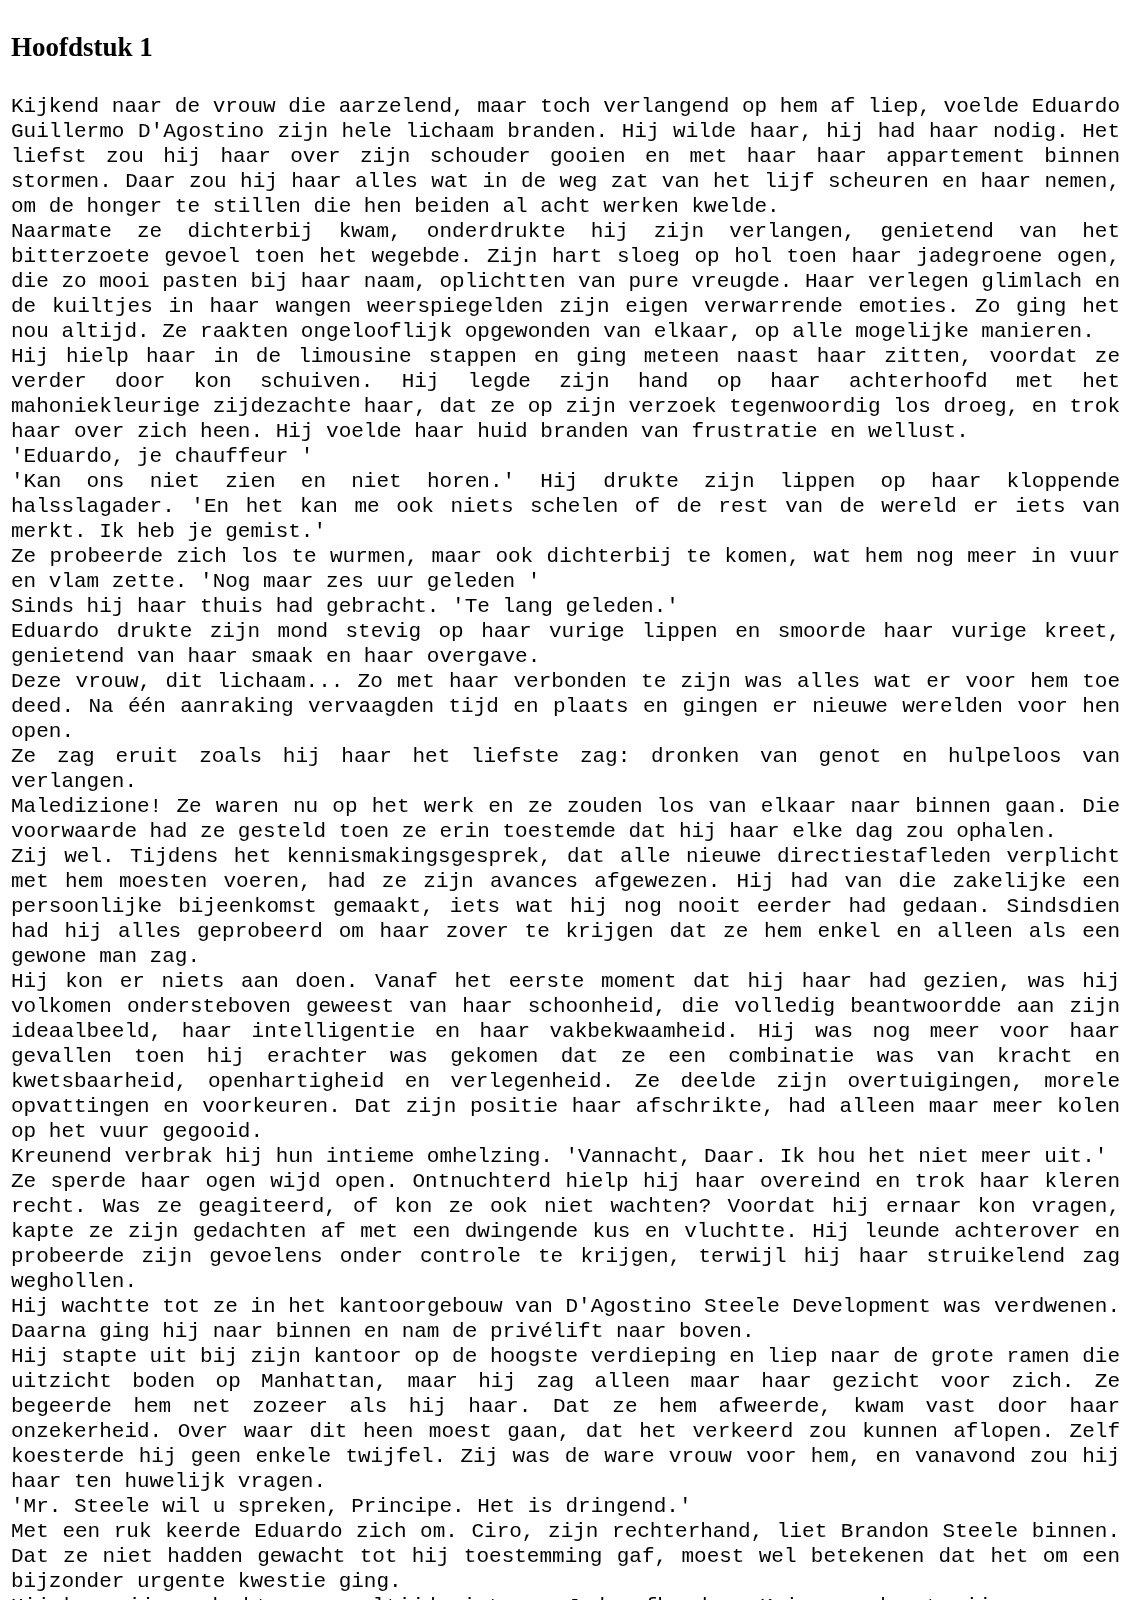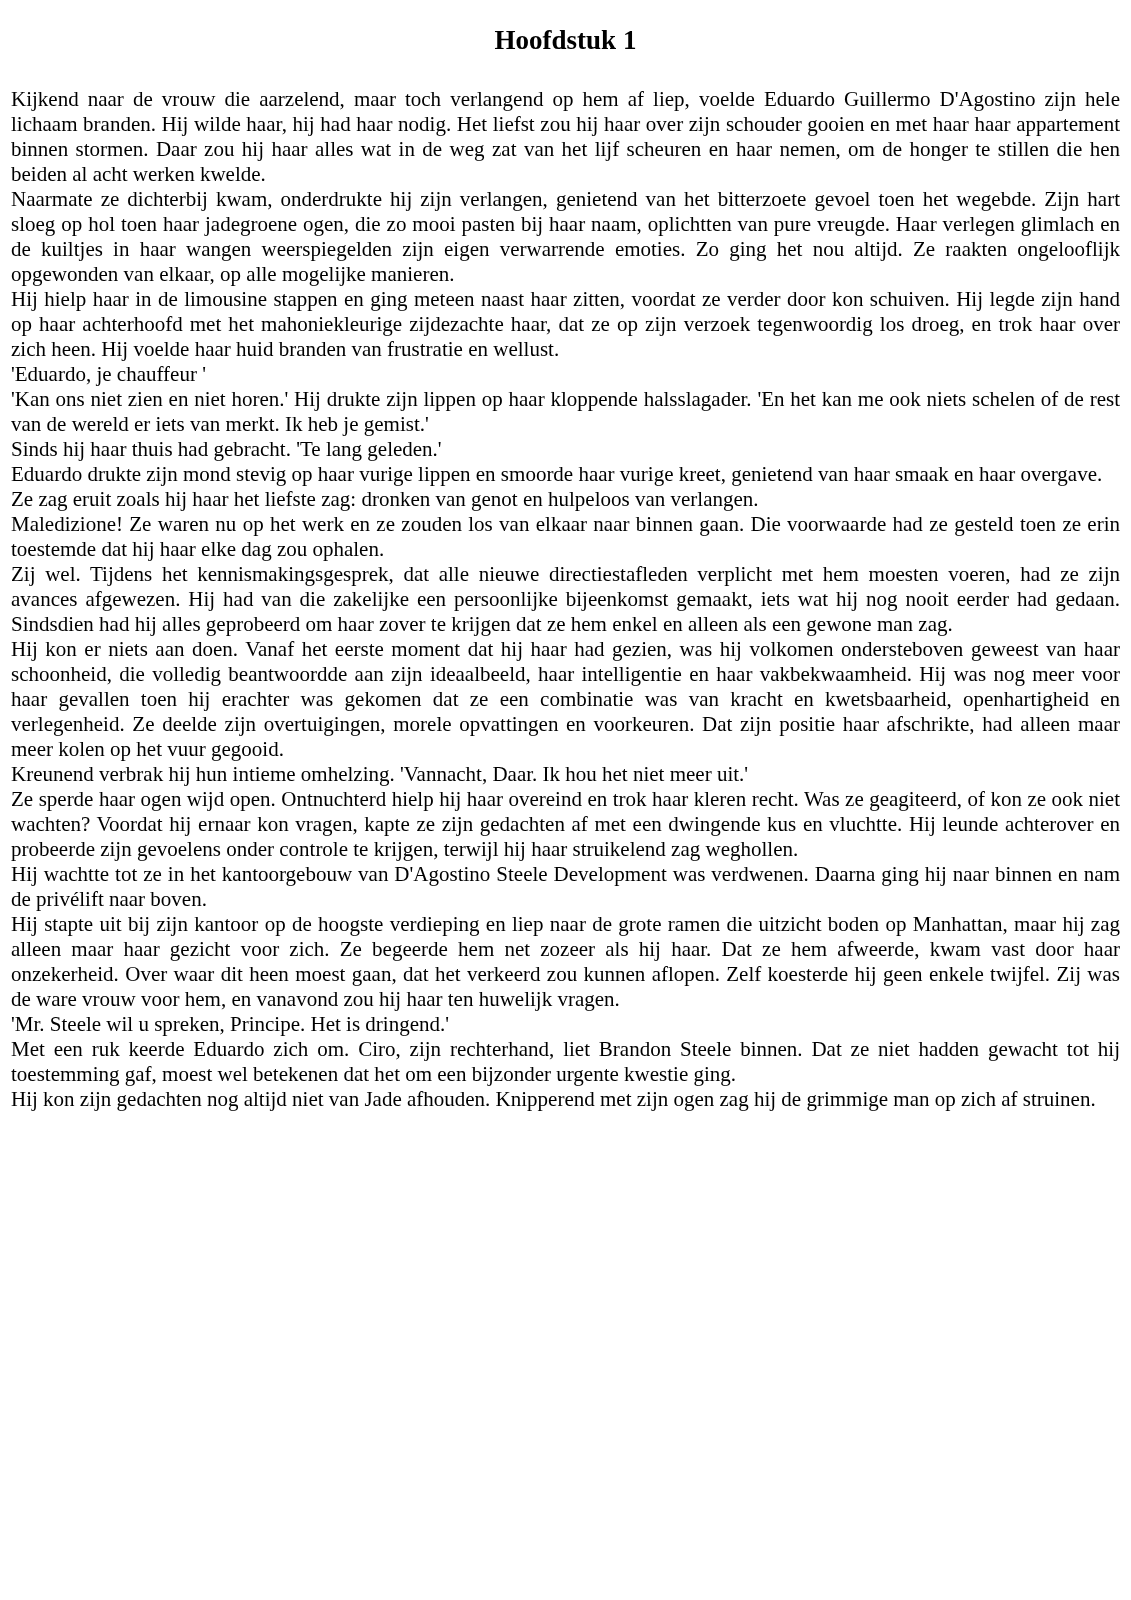--- a/index.html
+++ b/index.html
@@ -16,51 +16,53 @@
     color: #000000;
     padding: 22px 11px 0 11px;
     overflow: hidden;
     font-family: "Liberation Serif", "DejaVu Serif", serif;
   }
   .chapter-heading {
     font-family: "Liberation Serif", "DejaVu Serif", serif;
     font-size: 27px;
     font-weight: 700;
     line-height: 1.1;
-    margin: 4px 0 31px 0;
+    margin: 11px 0 31px 0;
     color: #000000;
-    text-align: center;
   }
   .chapter-body {
     font-size: 21px;
     line-height: 25px;
   }
   .para {
     margin: 0;
     padding: 0;
     text-align: justify;
     font-size: 21px;
     line-height: 25px;
     color: #000000;
     word-spacing: normal;
+    font-family: Liberation Mono, monospace;
   }
 </style>
 </head>
 <body>
 
 <div class="page">
   <h1 class="chapter-heading">Hoofdstuk 1</h1>
   <div class="chapter-body">
       <p class="para">Kijkend naar de vrouw die aarzelend, maar toch verlangend op hem af liep, voelde Eduardo Guillermo D'Agostino zijn hele lichaam branden. Hij wilde haar, hij had haar nodig. Het liefst zou hij haar over zijn schouder gooien en met haar haar appartement binnen stormen. Daar zou hij haar alles wat in de weg zat van het lijf scheuren en haar nemen, om de honger te stillen die hen beiden al acht werken kwelde.</p>
       <p class="para">Naarmate ze dichterbij kwam, onderdrukte hij zijn verlangen, genietend van het bitterzoete gevoel toen het wegebde. Zijn hart sloeg op hol toen haar jadegroene ogen, die zo mooi pasten bij haar naam, oplichtten van pure vreugde. Haar verlegen glimlach en de kuiltjes in haar wangen weerspiegelden zijn eigen verwarrende emoties. Zo ging het nou altijd. Ze raakten ongelooflijk opgewonden van elkaar, op alle mogelijke manieren.</p>
       <p class="para">Hij hielp haar in de limousine stappen en ging meteen naast haar zitten, voordat ze verder door kon schuiven. Hij legde zijn hand op haar achterhoofd met het mahoniekleurige zijdezachte haar, dat ze op zijn verzoek tegenwoordig los droeg, en trok haar over zich heen. Hij voelde haar huid branden van frustratie en wellust.</p>
       <p class="para">'Eduardo, je chauffeur '</p>
       <p class="para">'Kan ons niet zien en niet horen.' Hij drukte zijn lippen op haar kloppende halsslagader. 'En het kan me ook niets schelen of de rest van de wereld er iets van merkt. Ik heb je gemist.'</p>
+      <p class="para">Ze probeerde zich los te wurmen, maar ook dichterbij te komen, wat hem nog meer in vuur en vlam zette. 'Nog maar zes uur geleden '</p>
       <p class="para">Sinds hij haar thuis had gebracht. 'Te lang geleden.'</p>
       <p class="para">Eduardo drukte zijn mond stevig op haar vurige lippen en smoorde haar vurige kreet, genietend van haar smaak en haar overgave.</p>
+      <p class="para">Deze vrouw, dit lichaam... Zo met haar verbonden te zijn was alles wat er voor hem toe deed. Na één aanraking vervaagden tijd en plaats en gingen er nieuwe werelden voor hen open.</p>
       <p class="para">Ze zag eruit zoals hij haar het liefste zag: dronken van genot en hulpeloos van verlangen.</p>
       <p class="para">Maledizione! Ze waren nu op het werk en ze zouden los van elkaar naar binnen gaan. Die voorwaarde had ze gesteld toen ze erin toestemde dat hij haar elke dag zou ophalen.</p>
       <p class="para">Zij wel. Tijdens het kennismakingsgesprek, dat alle nieuwe directiestafleden verplicht met hem moesten voeren, had ze zijn avances afgewezen. Hij had van die zakelijke een persoonlijke bijeenkomst gemaakt, iets wat hij nog nooit eerder had gedaan. Sindsdien had hij alles geprobeerd om haar zover te krijgen dat ze hem enkel en alleen als een gewone man zag.</p>
       <p class="para">Hij kon er niets aan doen. Vanaf het eerste moment dat hij haar had gezien, was hij volkomen ondersteboven geweest van haar schoonheid, die volledig beantwoordde aan zijn ideaalbeeld, haar intelligentie en haar vakbekwaamheid. Hij was nog meer voor haar gevallen toen hij erachter was gekomen dat ze een combinatie was van kracht en kwetsbaarheid, openhartigheid en verlegenheid. Ze deelde zijn overtuigingen, morele opvattingen en voorkeuren. Dat zijn positie haar afschrikte, had alleen maar meer kolen op het vuur gegooid.</p>
       <p class="para">Kreunend verbrak hij hun intieme omhelzing. 'Vannacht, Daar. Ik hou het niet meer uit.'</p>
       <p class="para">Ze sperde haar ogen wijd open. Ontnuchterd hielp hij haar overeind en trok haar kleren recht. Was ze geagiteerd, of kon ze ook niet wachten? Voordat hij ernaar kon vragen, kapte ze zijn gedachten af met een dwingende kus en vluchtte. Hij leunde achterover en probeerde zijn gevoelens onder controle te krijgen, terwijl hij haar struikelend zag weghollen.</p>
       <p class="para">Hij wachtte tot ze in het kantoorgebouw van D'Agostino Steele Development was verdwenen. Daarna ging hij naar binnen en nam de privélift naar boven.</p>
       <p class="para">Hij stapte uit bij zijn kantoor op de hoogste verdieping en liep naar de grote ramen die uitzicht boden op Manhattan, maar hij zag alleen maar haar gezicht voor zich. Ze begeerde hem net zozeer als hij haar. Dat ze hem afweerde, kwam vast door haar onzekerheid. Over waar dit heen moest gaan, dat het verkeerd zou kunnen aflopen. Zelf koesterde hij geen enkele twijfel. Zij was de ware vrouw voor hem, en vanavond zou hij haar ten huwelijk vragen.</p>
       <p class="para">'Mr. Steele wil u spreken, Principe. Het is dringend.'</p>
       <p class="para">Met een ruk keerde Eduardo zich om. Ciro, zijn rechterhand, liet Brandon Steele binnen. Dat ze niet hadden gewacht tot hij toestemming gaf, moest wel betekenen dat het om een bijzonder urgente kwestie ging.</p>

